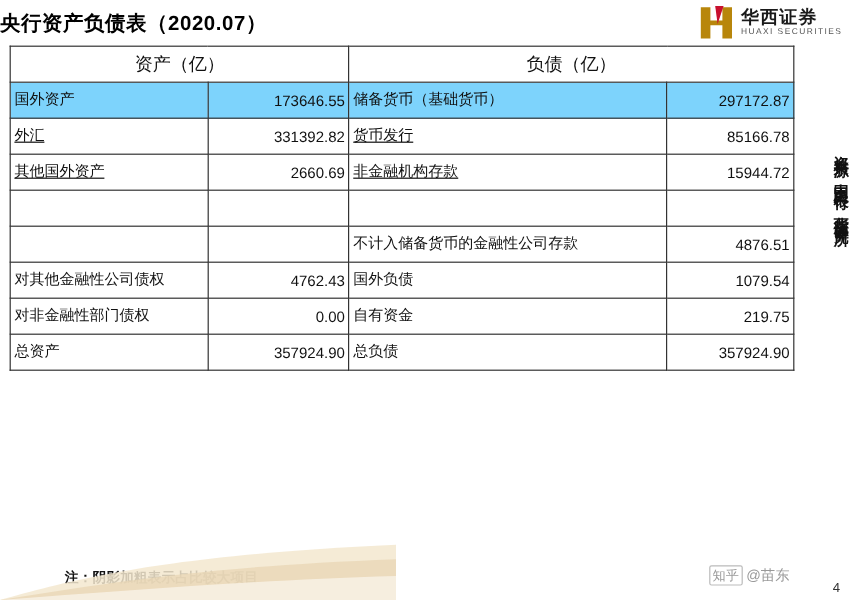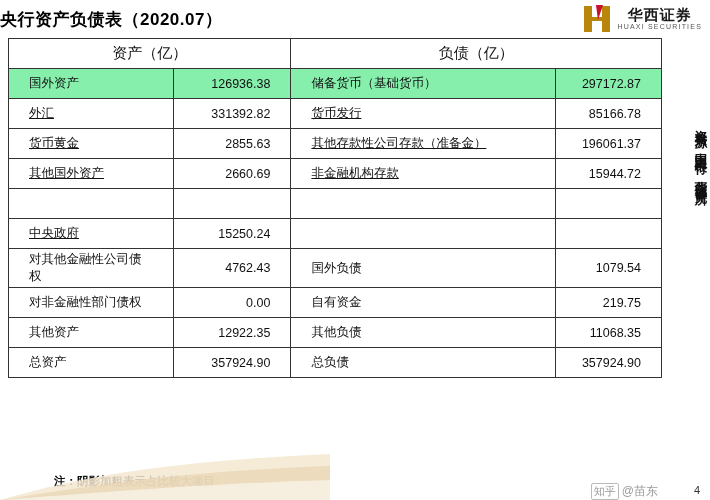--- a/index.html
+++ b/index.html
@@ -58,21 +58,20 @@
     align-items: center;
     gap: 5px;
   }
   .logo-mark {
     width: 30px;
     height: 30px;
     position: relative;
   }
   .logo-text {
     line-height: 1.05;
-    text-align: center;
   }
   .logo-cn {
     font-size: 15px;
     font-weight: bold;
     color: #1a1a1a;
     letter-spacing: 1px;
   }
   .logo-en {
     font-size: 7px;
     color: #555;
@@ -84,36 +83,36 @@
     left: 8px;
     top: 38px;
     width: 654px;
     border-collapse: collapse;
     table-layout: fixed;
     font-size: 12.5px;
     color: #111;
   }
   table.main td, table.main th {
     border: 1px solid #333;
-    padding: 2px 20px;
+    padding: 2px 3px;
     height: 25px;
     vertical-align: middle;
     font-weight: normal;
   }
   .hdr {
     text-align: center;
     font-size: 15px;
     font-weight: bold;
     height: 30px;
   }
   .lbl { text-align: left; }
   .num { text-align: right; padding-right: 6px; }
   .indent { padding-left: 16px; text-decoration: underline; }
   .hl {
-    background: #86efac;
+    background: #7dd3fc;
     font-weight: bold;
   }
   .bold { font-weight: bold; }
   .c-asset-name { width: 140px; }
   .c-asset-val { width: 100px; }
   .c-liab-name { width: 225px; }
   .c-liab-val { width: 90px; }
 
   .side-note {
     position: absolute;
@@ -140,21 +139,21 @@
   .page-num {
     position: absolute;
     right: 10px;
     bottom: 4px;
     font-size: 11px;
     color: #333;
   }
   .watermark {
     position: absolute;
     right: 52px;
-    bottom: 0;
+    bottom: 12px;
     font-size: 12px;
     color: #9a9a9a;
     display: flex;
     align-items: center;
     gap: 3px;
     padding-left: 28px;
   }
   .wm-logo {
     font-size: 11px;
     color: #9a9a9a;
@@ -193,71 +192,59 @@
     </colgroup>
     <thead>
       <tr>
         <th class="hdr" colspan="2">资产（亿）</th>
         <th class="hdr" colspan="2">负债（亿）</th>
       </tr>
     </thead>
     <tbody>
         <tr>
           <td class="lbl hl">国外资产</td>
-          <td class="num hl">126936.38</td>
+          <td class="num hl">173646.55</td>
           <td class="lbl hl">储备货币（基础货币）</td>
           <td class="num hl">297172.87</td>
         </tr>
         <tr>
           <td class="lbl indent">外汇</td>
           <td class="num">331392.82</td>
           <td class="lbl indent">货币发行</td>
           <td class="num">85166.78</td>
         </tr>
         <tr>
-          <td class="lbl indent">货币黄金</td>
-          <td class="num">2855.63</td>
-          <td class="lbl indent">其他存款性公司存款（准备金）</td>
-          <td class="num">196061.37</td>
-        </tr>
-        <tr>
           <td class="lbl indent">其他国外资产</td>
           <td class="num">2660.69</td>
           <td class="lbl indent">非金融机构存款</td>
           <td class="num">15944.72</td>
         </tr>
         <tr>
           <td class="lbl"></td>
           <td class="num"></td>
           <td class="lbl"></td>
           <td class="num"></td>
         </tr>
         <tr>
-          <td class="lbl indent">中央政府</td>
-          <td class="num">15250.24</td>
-          <td class="lbl indent"></td>
+          <td class="lbl"></td>
           <td class="num"></td>
+          <td class="lbl">不计入储备货币的金融性公司存款</td>
+          <td class="num">4876.51</td>
         </tr>
         <tr>
           <td class="lbl">对其他金融性公司债权</td>
           <td class="num">4762.43</td>
           <td class="lbl">国外负债</td>
           <td class="num">1079.54</td>
         </tr>
         <tr>
           <td class="lbl">对非金融性部门债权</td>
           <td class="num">0.00</td>
           <td class="lbl">自有资金</td>
           <td class="num">219.75</td>
-        </tr>
-        <tr>
-          <td class="lbl">其他资产</td>
-          <td class="num">12922.35</td>
-          <td class="lbl">其他负债</td>
-          <td class="num">11068.35</td>
         </tr>
         <tr>
           <td class="lbl bold">总资产</td>
           <td class="num bold">357924.90</td>
           <td class="lbl bold">总负债</td>
           <td class="num bold">357924.90</td>
         </tr>
       </tbody>
   </table>
 

